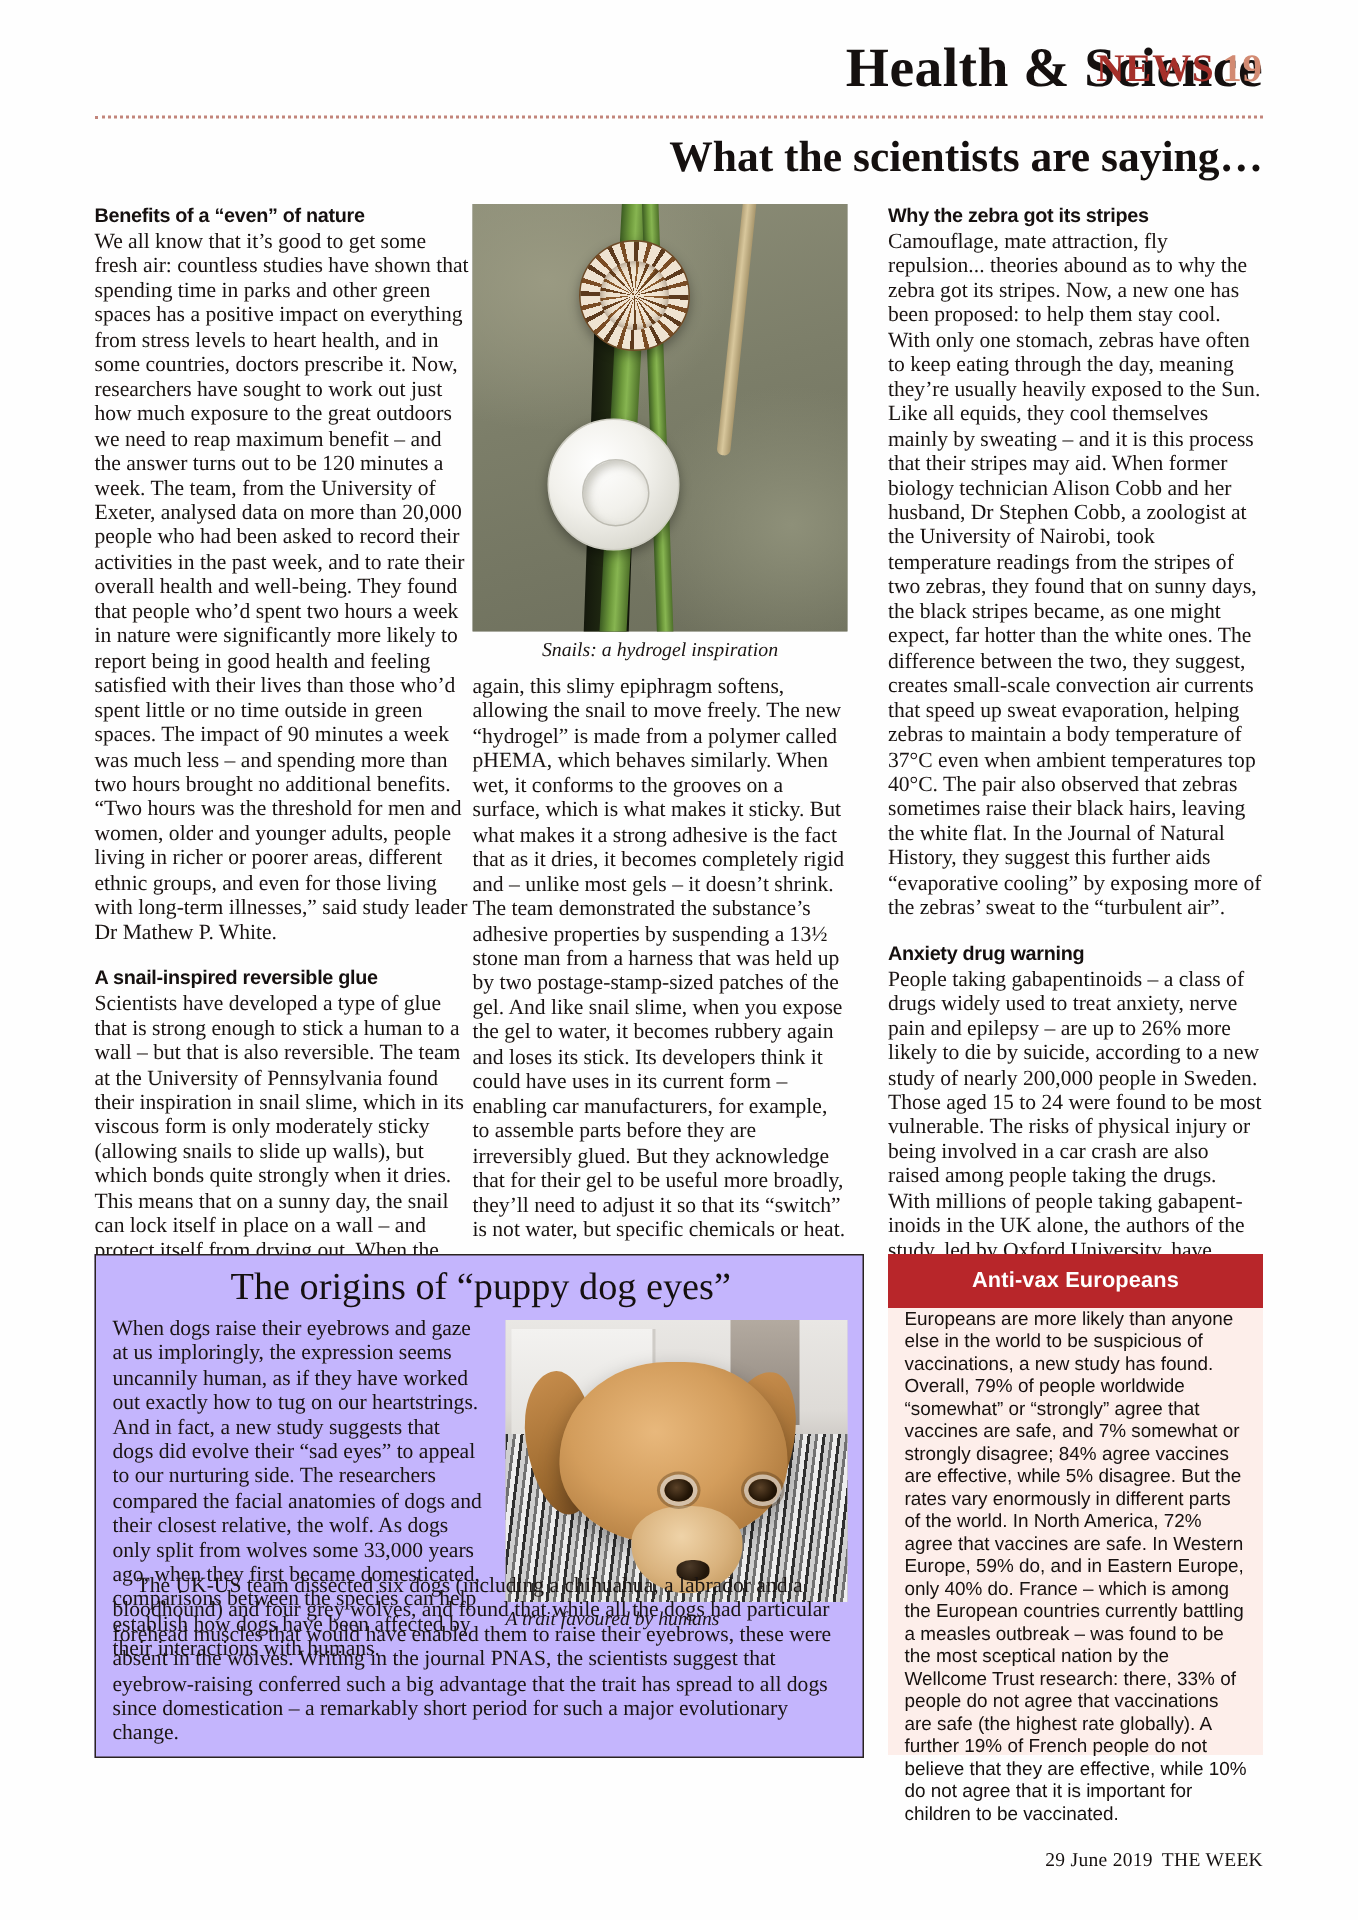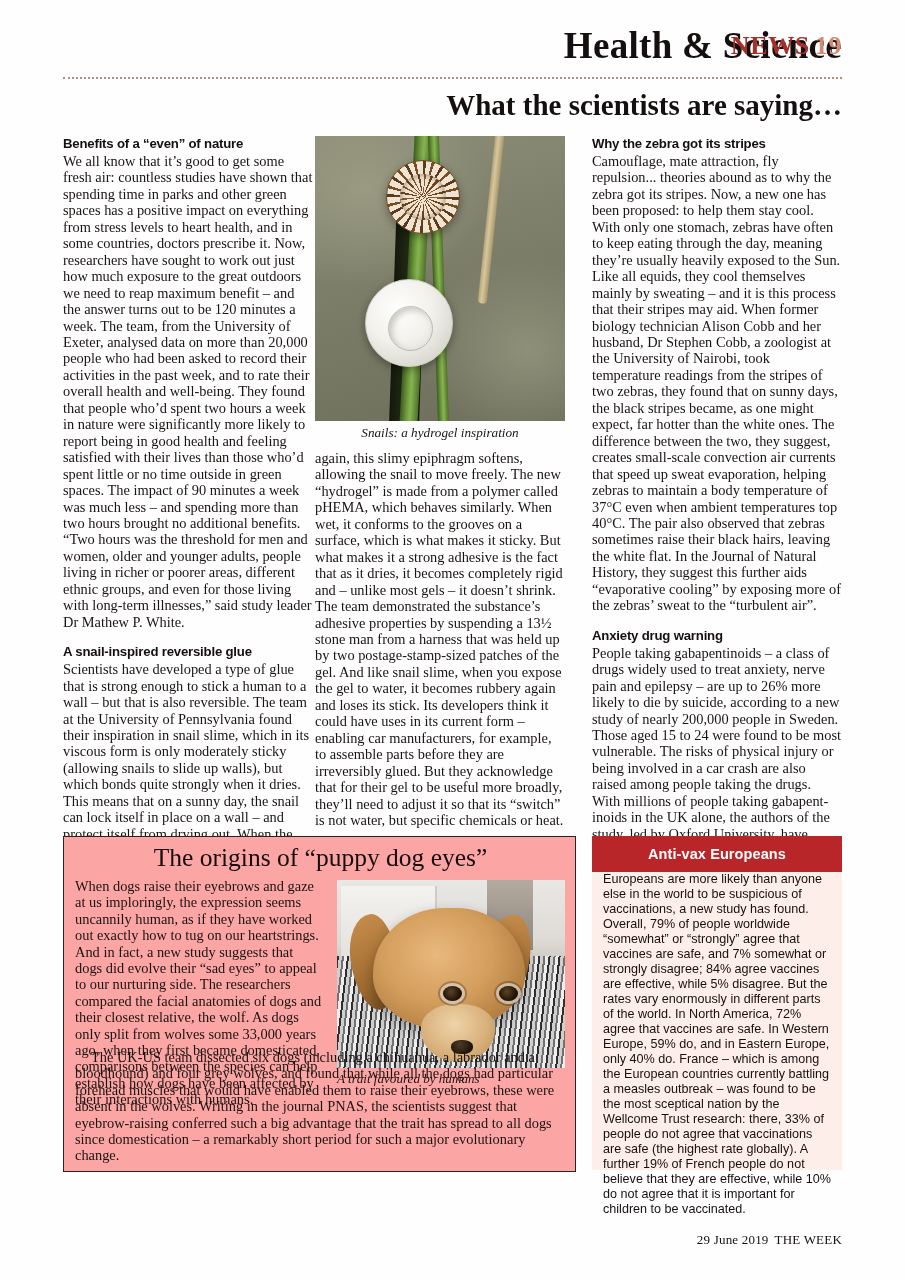--- a/index.html
+++ b/index.html
@@ -188,21 +188,21 @@
     margin: 2px 0 9px 0;
   }
 
   
   .feature-box {
     position: absolute;
     left: 63px; top: 836px;
     width: 513px; height: 336px;
     border: 1.3px solid #2a2320;
     box-sizing: border-box;
-    background: #fca5a5;
+    background: #c4b5fd;
   }
   .feature-inner {
     position: absolute;
     left: 11px; top: 6px;
     width: 491px; height: 322px;
   }
   .feature-title {
     width: 491px;
     text-align: center;
     font-family: "Liberation Serif", serif;

